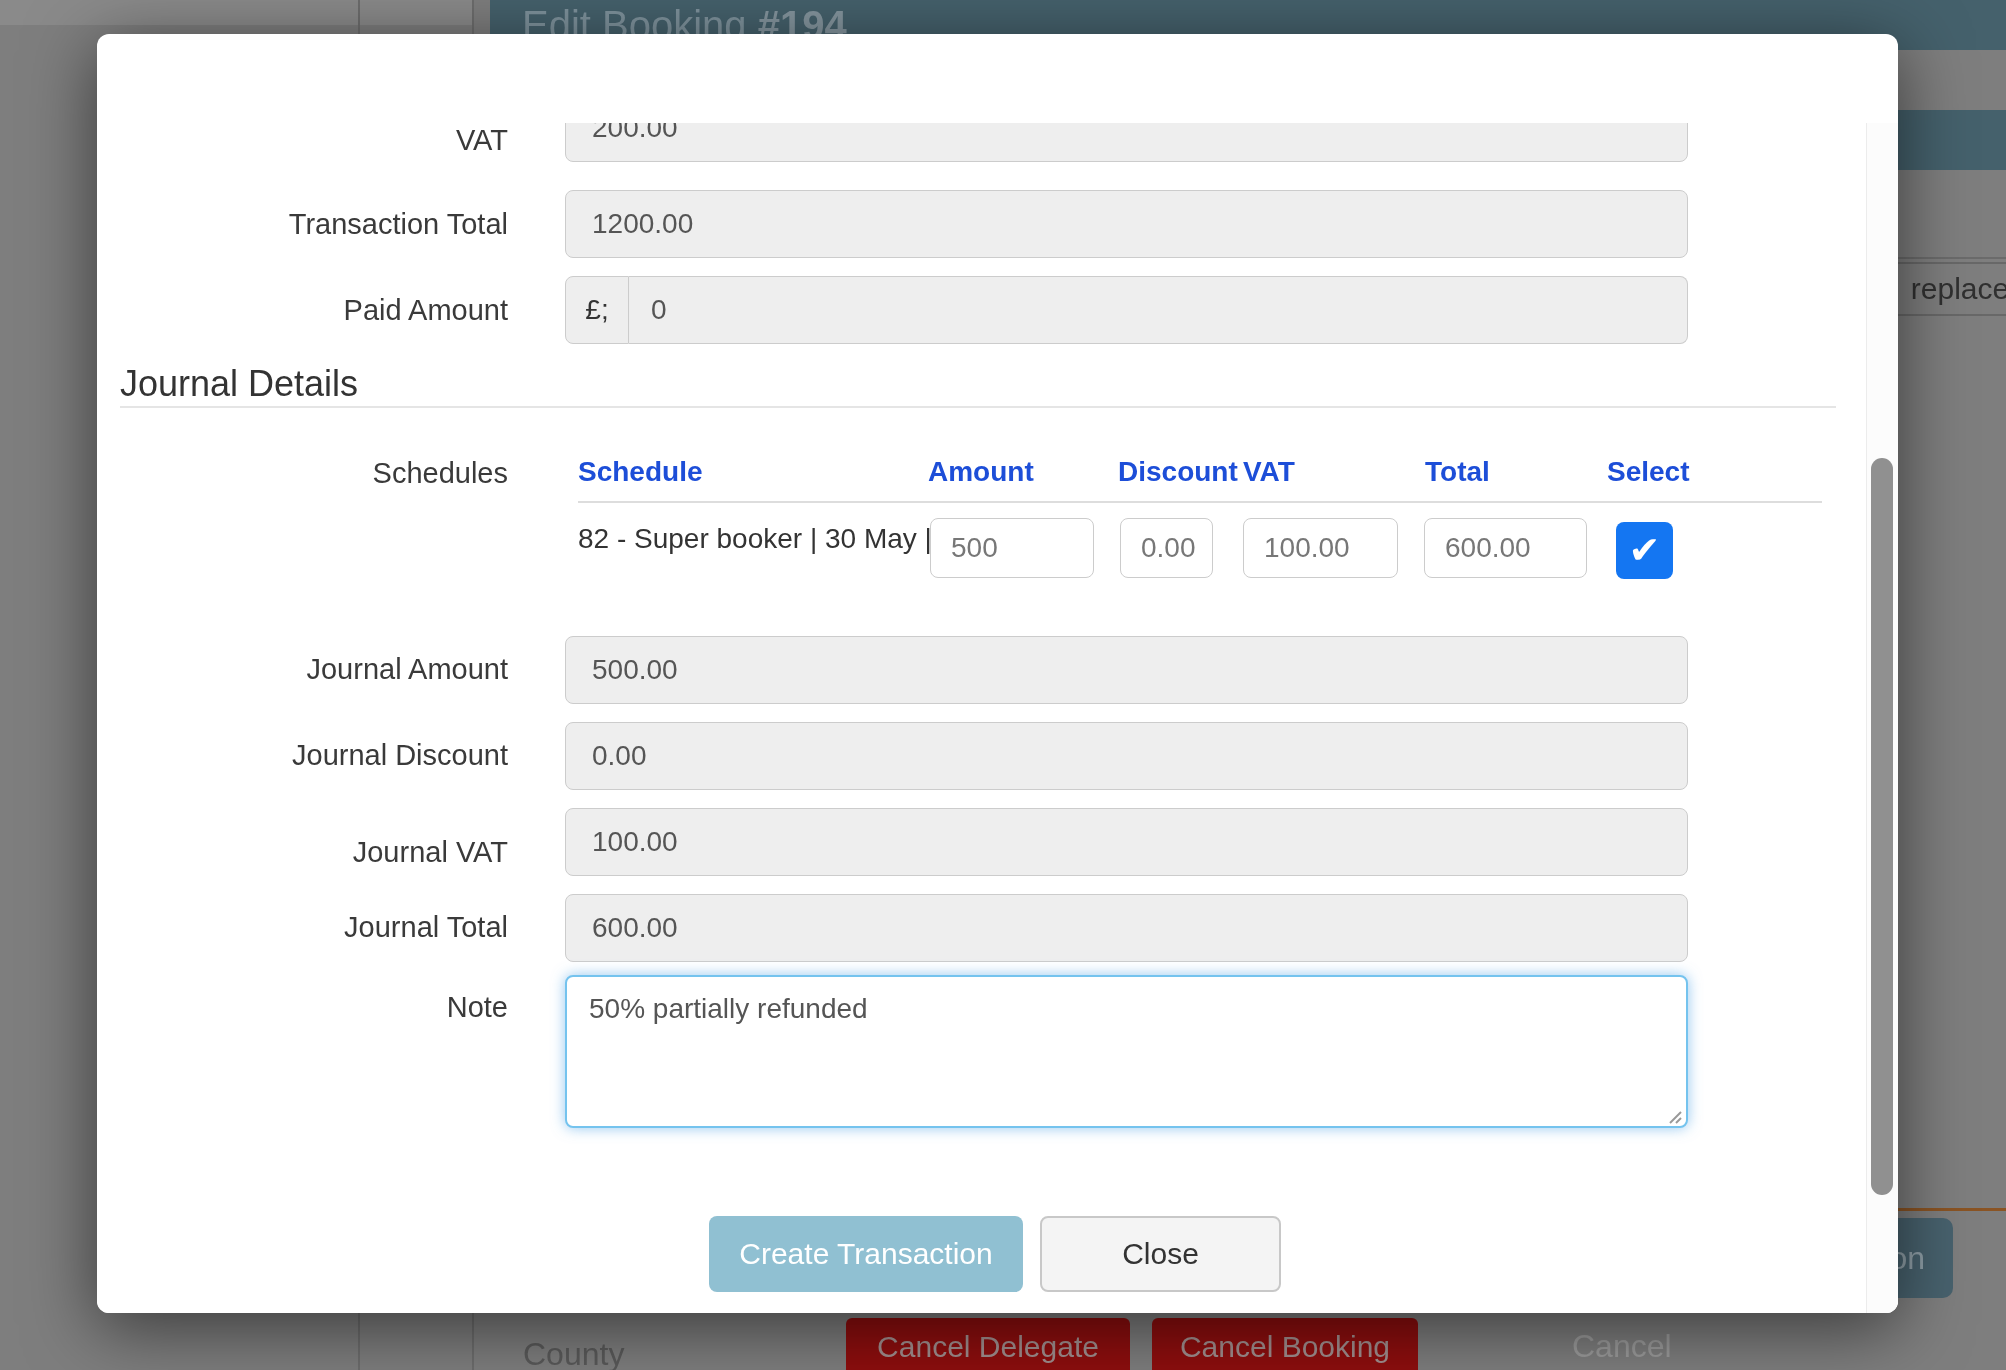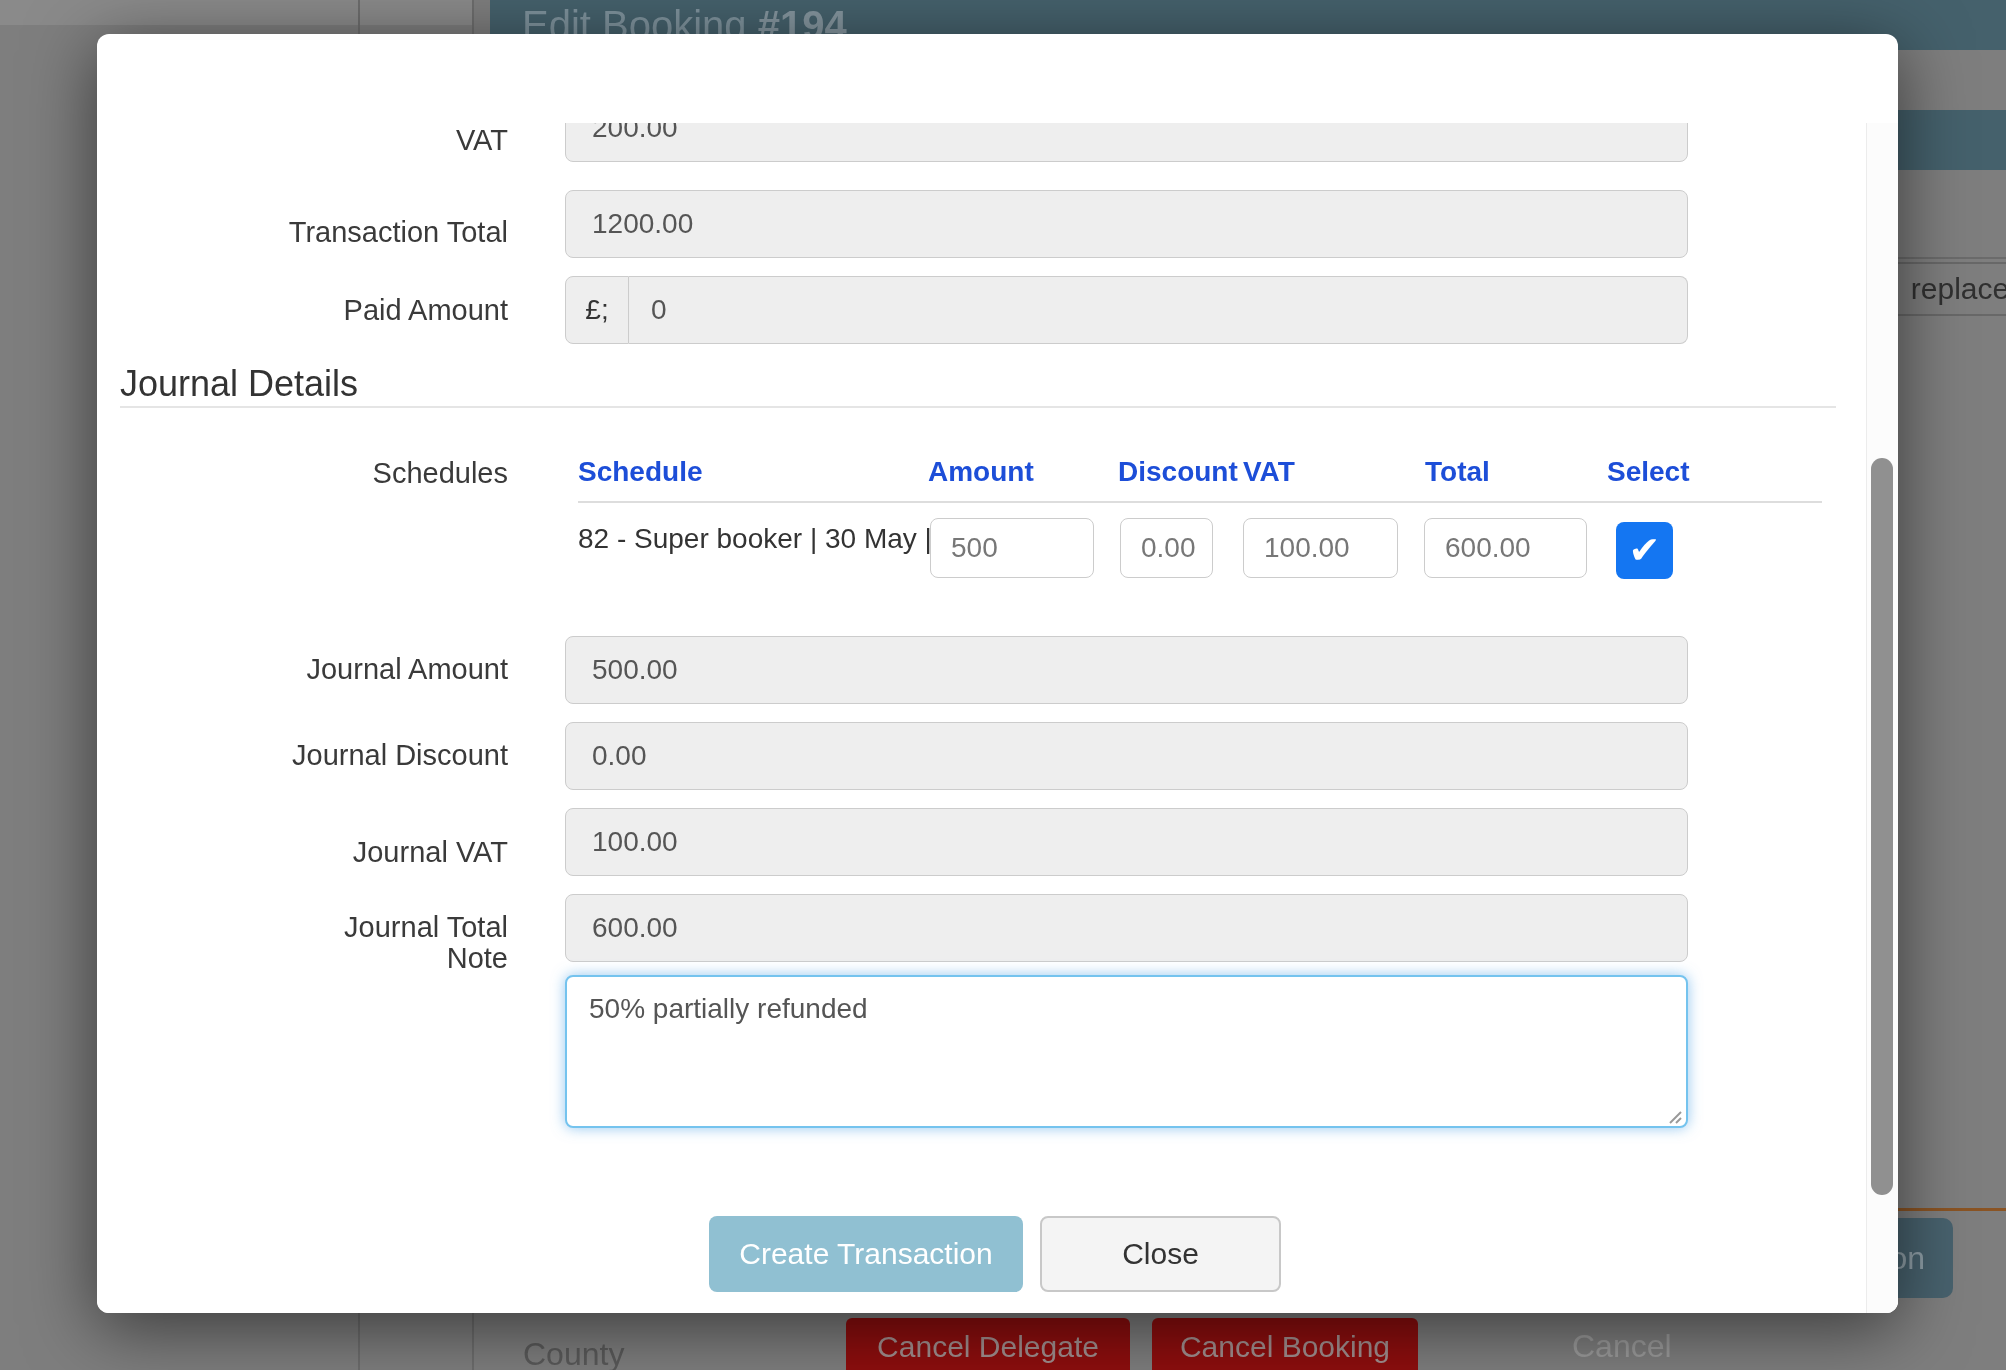--- a/index.html
+++ b/index.html
@@ -124,21 +124,21 @@
   <div class="abs" id="modal">
 
 
     <div class="abs" id="modal-body">
 
       <div class="abs form-label" style="top:0px;">VAT</div>
       <div class="abs ctrl" style="top:-29px;">
         <input class="input-static" readonly="" value="200.00" style="">
       </div>
 
-      <div class="abs form-label" style="top:92px;">Transaction Total</div>
+      <div class="abs form-label" style="top:84px;">Transaction Total</div>
       <div class="abs ctrl" style="top:67px;">
         <input class="input-static" readonly="" value="1200.00" style="">
       </div>
 
       <div class="abs form-label" style="top:170px;">Paid Amount</div>
       <div class="abs ctrl input-group" style="top:153px;">
         <div class="ig-addon">£;</div>
         <div class="ig-field">0</div>
       </div>
 
@@ -174,21 +174,21 @@
       <div class="abs form-label" style="top:701px;margin-top:11px;">Journal VAT</div>
       <div class="abs ctrl" style="top:685px;">
         <input class="input-static" readonly="" value="100.00" style="">
       </div>
 
       <div class="abs form-label" style="top:787px;">Journal Total</div>
       <div class="abs ctrl" style="top:771px;">
         <input class="input-static" readonly="" value="600.00" style="">
       </div>
 
-      <div class="abs form-label" style="top:818px;">Note</div>
+      <div class="abs form-label" style="top:867px;">Note</div>
       <div class="abs ctrl" style="top:852px;">
         <textarea id="note-textarea" style="">50% partially refunded</textarea>
         <svg class="abs" id="note-resize" width="16" height="16">
           <line x1="4" y1="15" x2="15" y2="4" stroke="#999" stroke-width="2"></line>
           <line x1="10" y1="15" x2="15" y2="10" stroke="#999" stroke-width="2"></line>
         </svg>
       </div>
 
       <div class="abs btn" id="create-btn" style="top:1093px;">Create Transaction</div>
       <div class="abs btn" id="close-btn" style="top:1093px;">Close</div>

